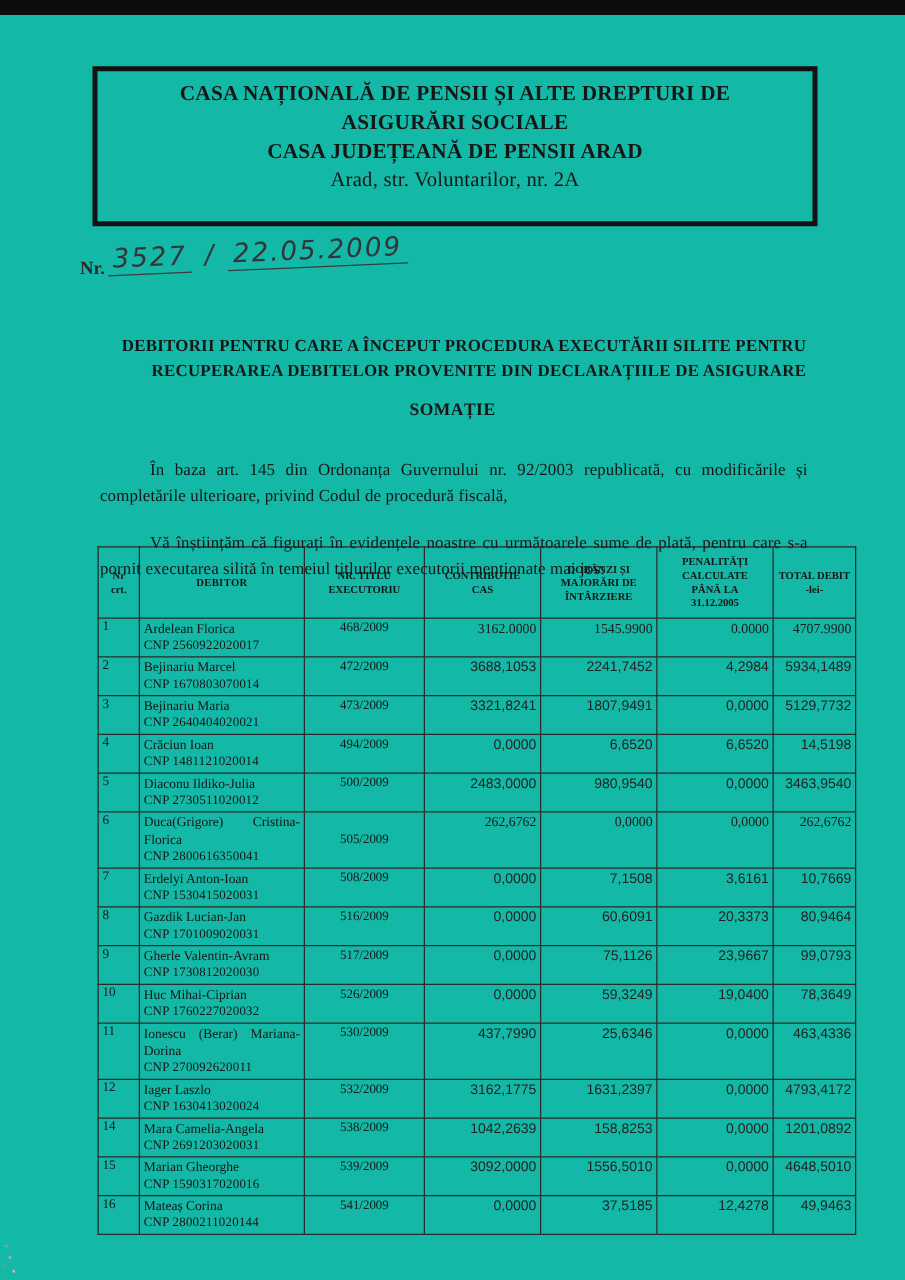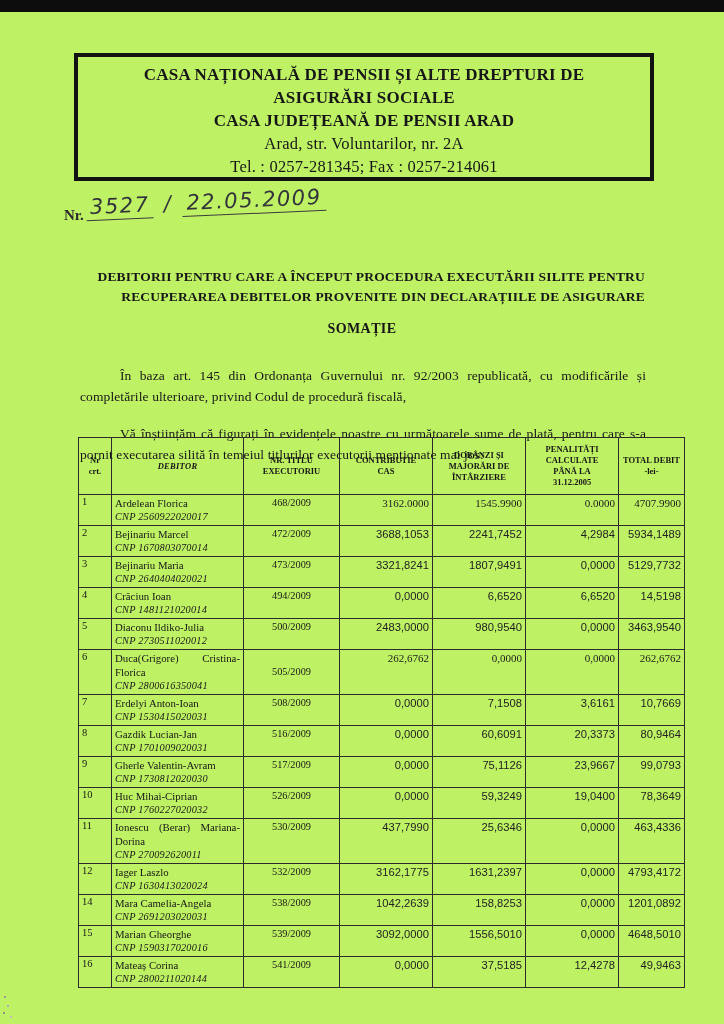--- a/index.html
+++ b/index.html
@@ -1,19 +1,19 @@
 <!DOCTYPE html>
 <html><head>
 <meta charset="utf-8">
 <style>
   html,body{margin:0;padding:0;background:#e8e8e8;}
   .page{
     position:relative;
     width:724px;height:1024px;
-    background:#bef264;
+    background:#14b8a6;
     overflow:hidden;
     font-family:"Liberation Serif", serif;
     color:#161616;
   }
   
   .scan-band{
     position:absolute;left:0;top:0;width:724px;height:12px;
     background:#0d0d0d;
     clip-path:polygon(0 0,724 0,724 4px,430px 7px,0 11px);
   }
@@ -70,32 +70,32 @@
     vertical-align:top;
     padding:1px 3px;
     overflow:hidden;
   }
   table.debtors th{
     vertical-align:middle;text-align:center;
     font-weight:bold;font-size:8.5px;line-height:11px;
     height:52px;padding:2px 1px;
   }
   th.col-nr{font-size:9.5px;}
-  th.col-debitor{font-size:11.5px;letter-spacing:.3px;font-style:italic;}
+  th.col-debitor{font-size:11.5px;letter-spacing:.3px;}
   .col-nr{width:30px;}
   .col-debitor{width:129px;}
   .col-titlu{width:93px;}
   .col-cas{width:90px;}
   .col-dobanzi{width:90px;}
   .col-pen{width:90px;}
   .col-total{width:63px;}
   td.c-nr{font-size:10.5px;padding-left:5px;}
   td.c-deb{padding-left:5px;padding-right:4px;}
   .deb-name{font-size:10.8px;line-height:14px;text-align:justify;}
-  .deb-cnp{font-size:10.3px;line-height:14px;letter-spacing:.2px;font-style:italic;}
+  .deb-cnp{font-size:10.3px;line-height:14px;letter-spacing:.2px;}
   td.c-titlu{text-align:center;font-size:10.3px;line-height:14px;}
   td.c-titlu.mid{vertical-align:middle;}
   td.c-num{text-align:right;padding-right:7px;font-size:11px;line-height:15px;}
   tr.numfont-sans td.c-num{font-family:"Liberation Sans", sans-serif;font-size:11.2px;color:#222;}
   tr.numfont-serif td.c-num{font-family:"Liberation Serif", serif;color:#1b1b1b;}
   
   .speckles{
     position:absolute;left:4px;top:996px;width:2px;height:2px;background:#9a9a9a;
     box-shadow:3px 9px 0 #b0b0b0, -1px 16px 0 #8f8f8f, 6px 20px 0 #c0c0c0;
   }
@@ -105,21 +105,20 @@
 
 <div class="page">
 
   <div class="scan-band"></div>
 
   <div class="letterhead">
     <div class="lh-line">CASA NAȚIONALĂ DE PENSII ȘI ALTE DREPTURI DE</div>
     <div class="lh-line">ASIGURĂRI SOCIALE</div>
     <div class="lh-line">CASA JUDEȚEANĂ DE PENSII ARAD</div>
     <div class="lh-line regular">Arad, str. Voluntarilor, nr. 2A</div>
-    <div class="lh-line regular">Tel. : 0257-281345; Fax : 0257-214061</div>
   </div>
 
   <div class="reg-line">
     <span class="reg-label">Nr.</span>
     <span class="hand-group">
       <span class="hand-underlined">3527</span>
       <span class="hand-sep">/</span>
       <span class="hand-underlined">22.05.2009</span>
     </span>
   </div>

